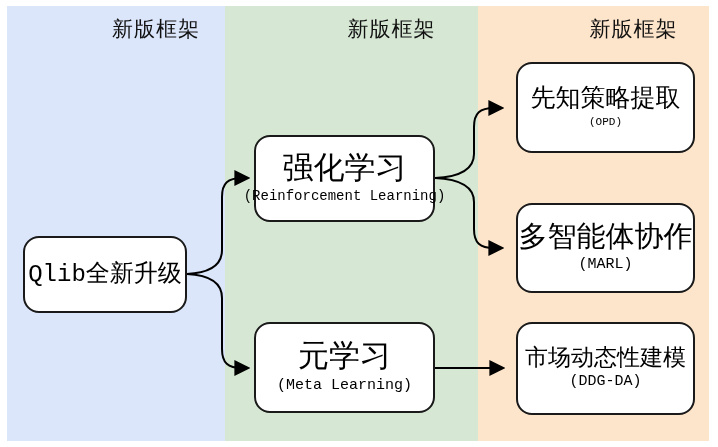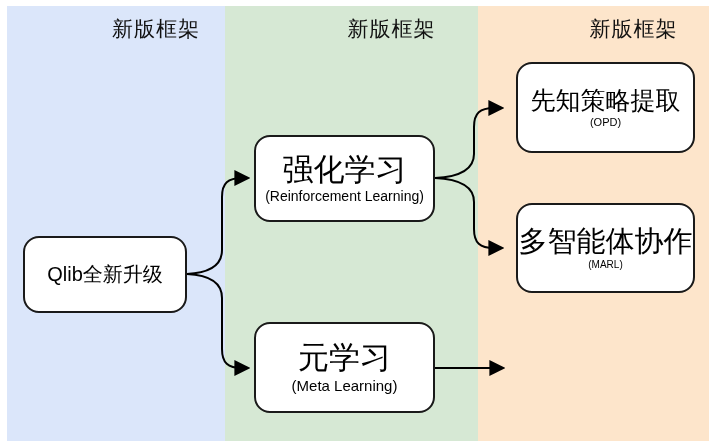--- a/index.html
+++ b/index.html
@@ -37,42 +37,43 @@
     border: 2px solid #1a1a1a;
     border-radius: 16px;
     box-sizing: border-box;
     display: flex;
     flex-direction: column;
     align-items: center;
     justify-content: center;
     text-align: center;
     color: #000000;
     z-index: 2;
+    font-family: Liberation Mono, monospace;
   }
   .node .title   { line-height: 1.15; white-space: nowrap; }
   .node .subtitle{ line-height: 1.2;  white-space: nowrap; margin-top: 1px; }
 
   #node-qlib  { left: 23px;  top: 236px; width: 164px; height: 77px; }
-  #node-qlib .title { font-size: 20px; }
+  #node-qlib .title { font-size: 24px; }
 
   #node-rl    { left: 254px; top: 135px; width: 181px; height: 87px; }
   #node-rl .title    { font-size: 31px; }
   #node-rl .subtitle { font-size: 14px; }
 
   #node-meta  { left: 254px; top: 322px; width: 181px; height: 91px; }
   #node-meta .title    { font-size: 31px; }
   #node-meta .subtitle { font-size: 15px; }
 
   #node-opd   { left: 516px; top: 62px;  width: 179px; height: 91px; }
   #node-opd .title    { font-size: 25px; }
   #node-opd .subtitle { font-size: 11px; }
 
   #node-marl  { left: 516px; top: 203px; width: 179px; height: 90px; }
   #node-marl .title    { font-size: 29px; }
-  #node-marl .subtitle { font-size: 10px; }
+  #node-marl .subtitle { font-size: 15px; }
 
   #node-ddgda { left: 516px; top: 322px; width: 179px; height: 93px; }
   #node-ddgda .title    { font-size: 23px; }
   #node-ddgda .subtitle { font-size: 15px; }
 
   .edges-layer {
     position: absolute;
     left: 0; top: 0;
     width: 718px; height: 447px;
     z-index: 1;
@@ -129,14 +130,18 @@
   <div class="node" id="node-opd">
     <div class="title">先知策略提取</div>
     <div class="subtitle">(OPD)</div>
   </div>
 
   <div class="node" id="node-marl">
     <div class="title">多智能体协作</div>
     <div class="subtitle">(MARL)</div>
   </div>
 
+  <div class="node" id="node-ddgda">
+    <div class="title">市场动态性建模</div>
+    <div class="subtitle">(DDG-DA)</div>
+  </div>
 
 </div>
 
 </body></html>

